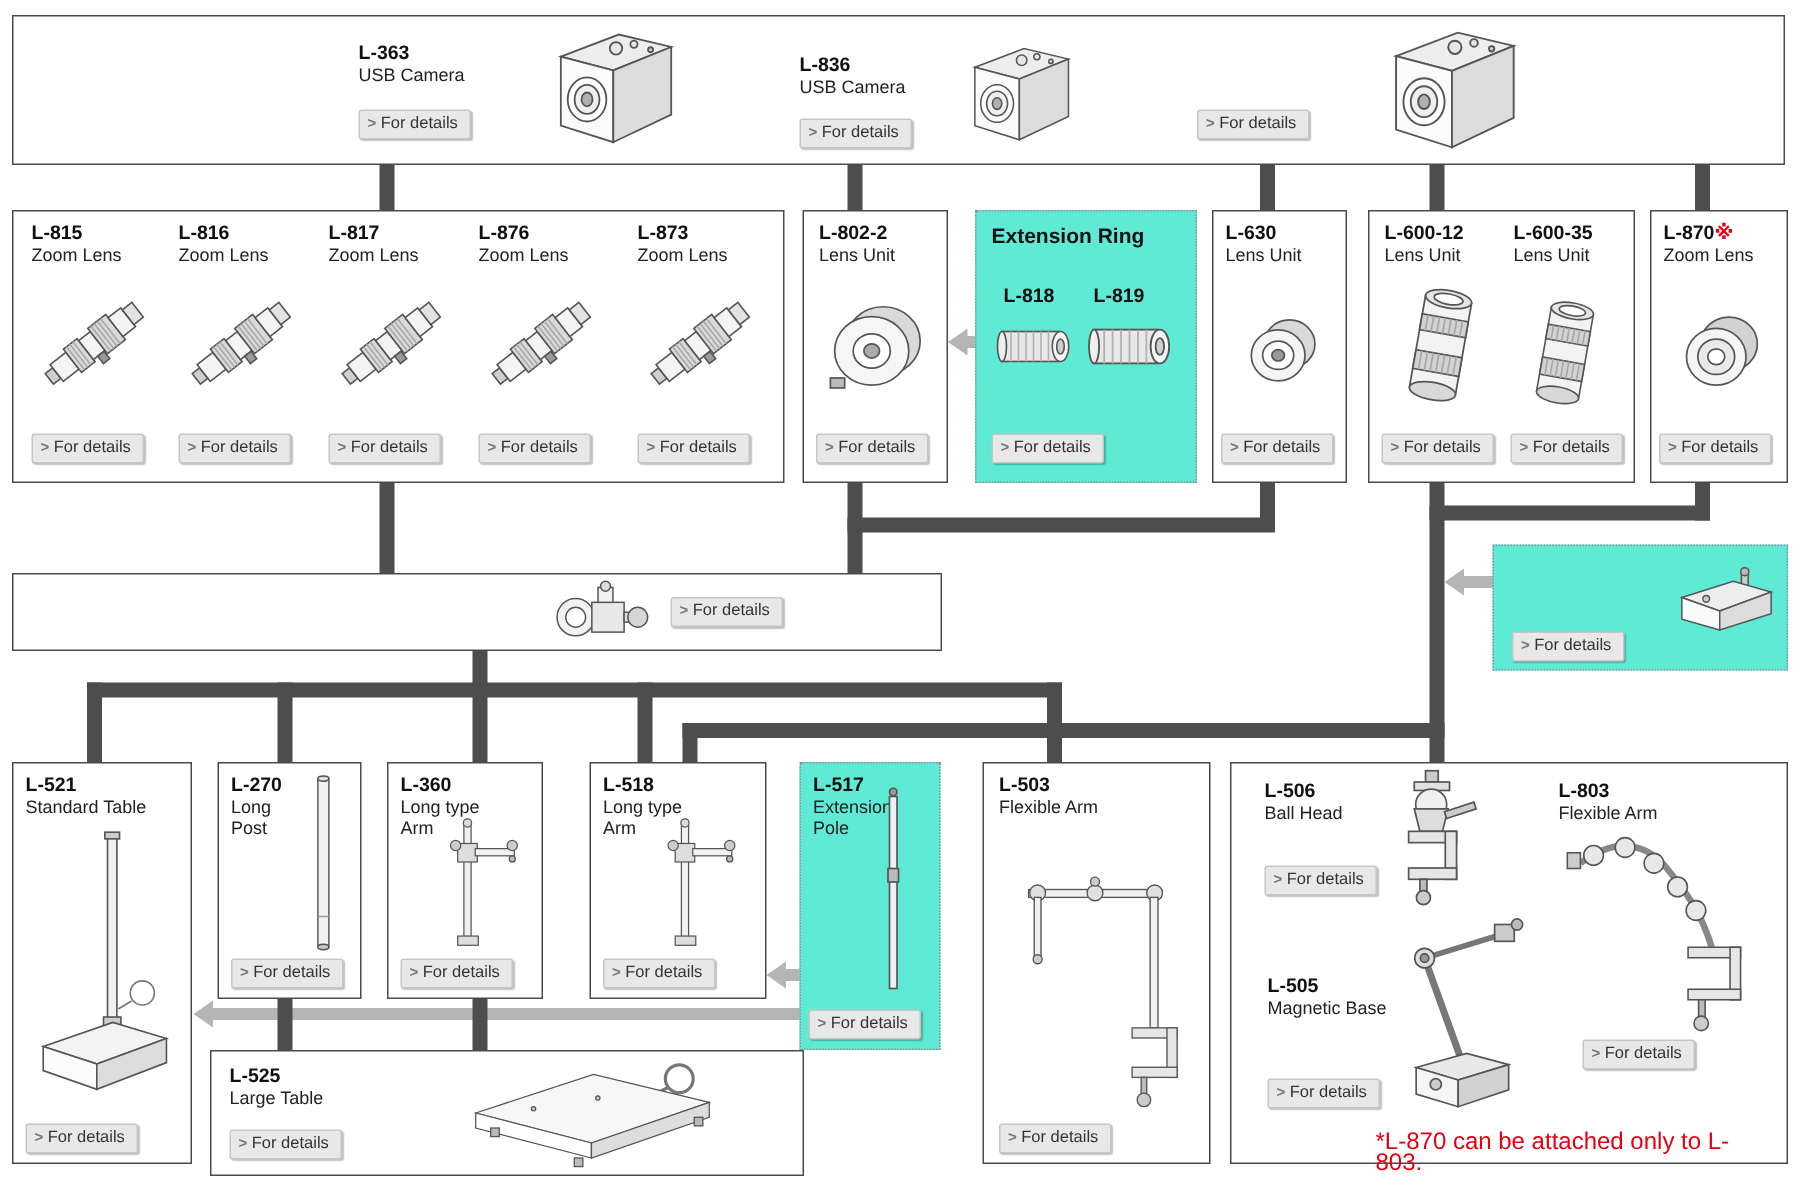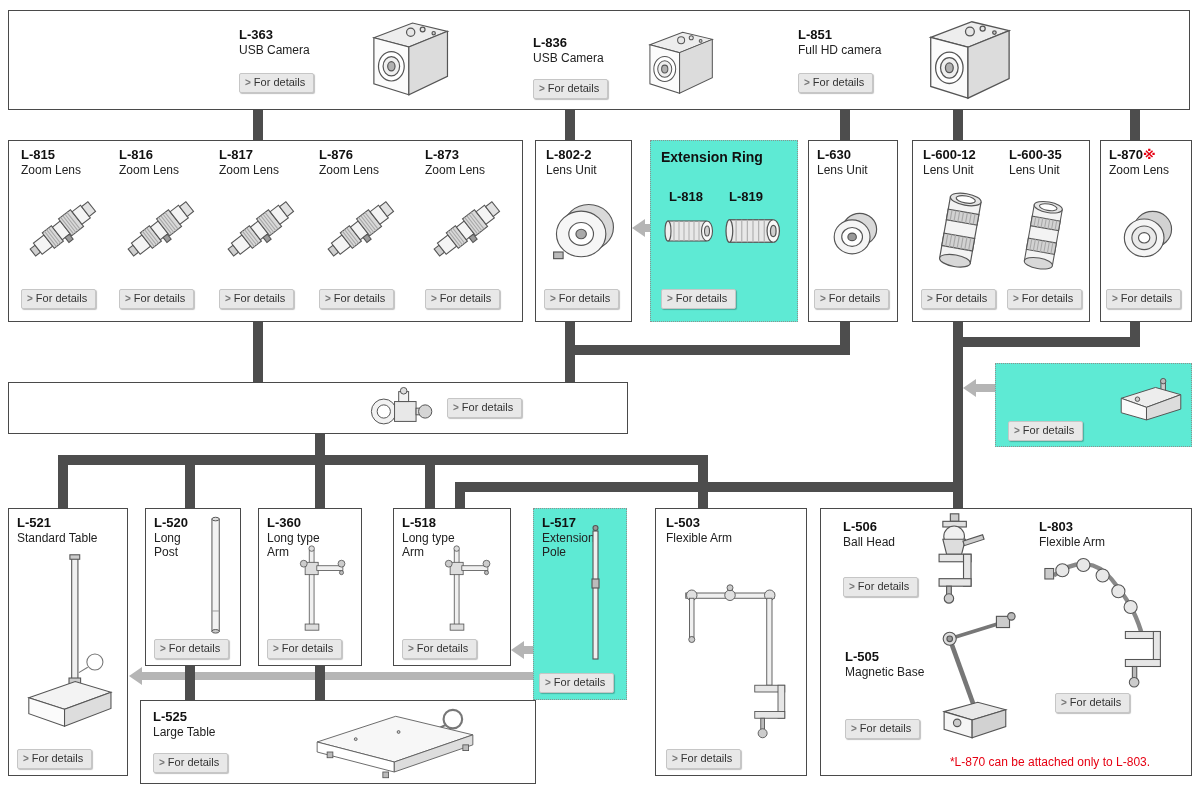--- a/index.html
+++ b/index.html
@@ -14,21 +14,21 @@
   .fd{position:absolute;display:inline-flex;align-items:center;background:#e8e8e8;border:1px solid #c6c6c6;
       border-radius:2px;box-shadow:1px 1px 1px rgba(0,0,0,.25);padding:2px 8px 3px 5px;font-size:11px;
       line-height:13px;color:#333;cursor:pointer;white-space:nowrap}
   .fd .ar{font-size:10px;color:#777;margin-right:3px;font-weight:bold}
   .ill{position:absolute}
   .cl{position:absolute;background:#4d4d4d;z-index:1}
   .gl{position:absolute;background:#b5b5b5;z-index:1}
   .tri{position:absolute;width:0;height:0;border-style:solid;z-index:1;
        border-color:transparent #b5b5b5 transparent transparent;border-width:9px 13px 9px 0}
   .red{color:#e60012}
-  .note{position:absolute;font-size:12px;color:#e60012;text-align:center;line-height:14px}
+  .note{position:absolute;font-size:16px;color:#e60012;text-align:left;line-height:14px}
 </style>
 </head>
 <body>
 
 <svg width="0" height="0" style="position:absolute" aria-hidden="true">
   <defs>
     <g id="g-camera" stroke="#555" stroke-width="1.3">
       <polygon points="14,24 56,8 94,17 52,34" fill="#ededed"></polygon>
       <polygon points="14,24 52,34 52,86 14,74" fill="#fbfbfb"></polygon>
       <polygon points="52,34 94,17 94,66 52,86" fill="#dcdcdc"></polygon>
@@ -126,24 +126,20 @@
       <div class="desc">USB Camera</div>
     </div>
     <div class="fd" style="left:524px;top:68px">
         <span class="ar">&gt;</span>
         <span>For details</span>
       </div>
     <svg class="ill" viewBox="0 0 100 92" style="left:630px;top:14px;width:78px;height:74px">
         <use href="#g-camera"></use>
       </svg>
 
-    <div class="lbl" style="left:789px;top:16px;width:130px">
-      <div class="model">L-851</div>
-      <div class="desc">Full HD camera</div>
-    </div>
     <div class="fd" style="left:789px;top:62px">
         <span class="ar">&gt;</span>
         <span>For details</span>
       </div>
     <svg class="ill" viewBox="0 0 100 92" style="left:908px;top:2px;width:98px;height:92px">
         <use href="#g-camera"></use>
       </svg>
   </div>
 
   <div class="box" style="left:8px;top:140px;width:515px;height:182px">
@@ -361,21 +357,21 @@
       </g>
     </svg>
     <div class="fd" style="left:8px;top:240px">
         <span class="ar">&gt;</span>
         <span>For details</span>
       </div>
   </div>
 
   <div class="box" style="left:145px;top:508px;width:96px;height:158px">
     <div class="lbl" style="left:8px;top:6px;width:44px">
-      <div class="model">L-520</div>
+      <div class="model">L-270</div>
       <div class="desc">Long Post</div>
     </div>
     <svg class="ill" viewBox="0 0 30 150" style="left:54px;top:6px;width:32px;height:122px">
       <g stroke="#555" stroke-width="1.2">
         <rect x="10" y="5" width="9" height="138" fill="#f2f2f2"></rect>
         <ellipse cx="14.5" cy="5" rx="4.5" ry="2.2" fill="#ddd"></ellipse>
         <ellipse cx="14.5" cy="143" rx="4.5" ry="2.2" fill="#ccc"></ellipse>
         <line x1="10" y1="118" x2="19" y2="118" stroke="#999"></line>
       </g>
     </svg>

